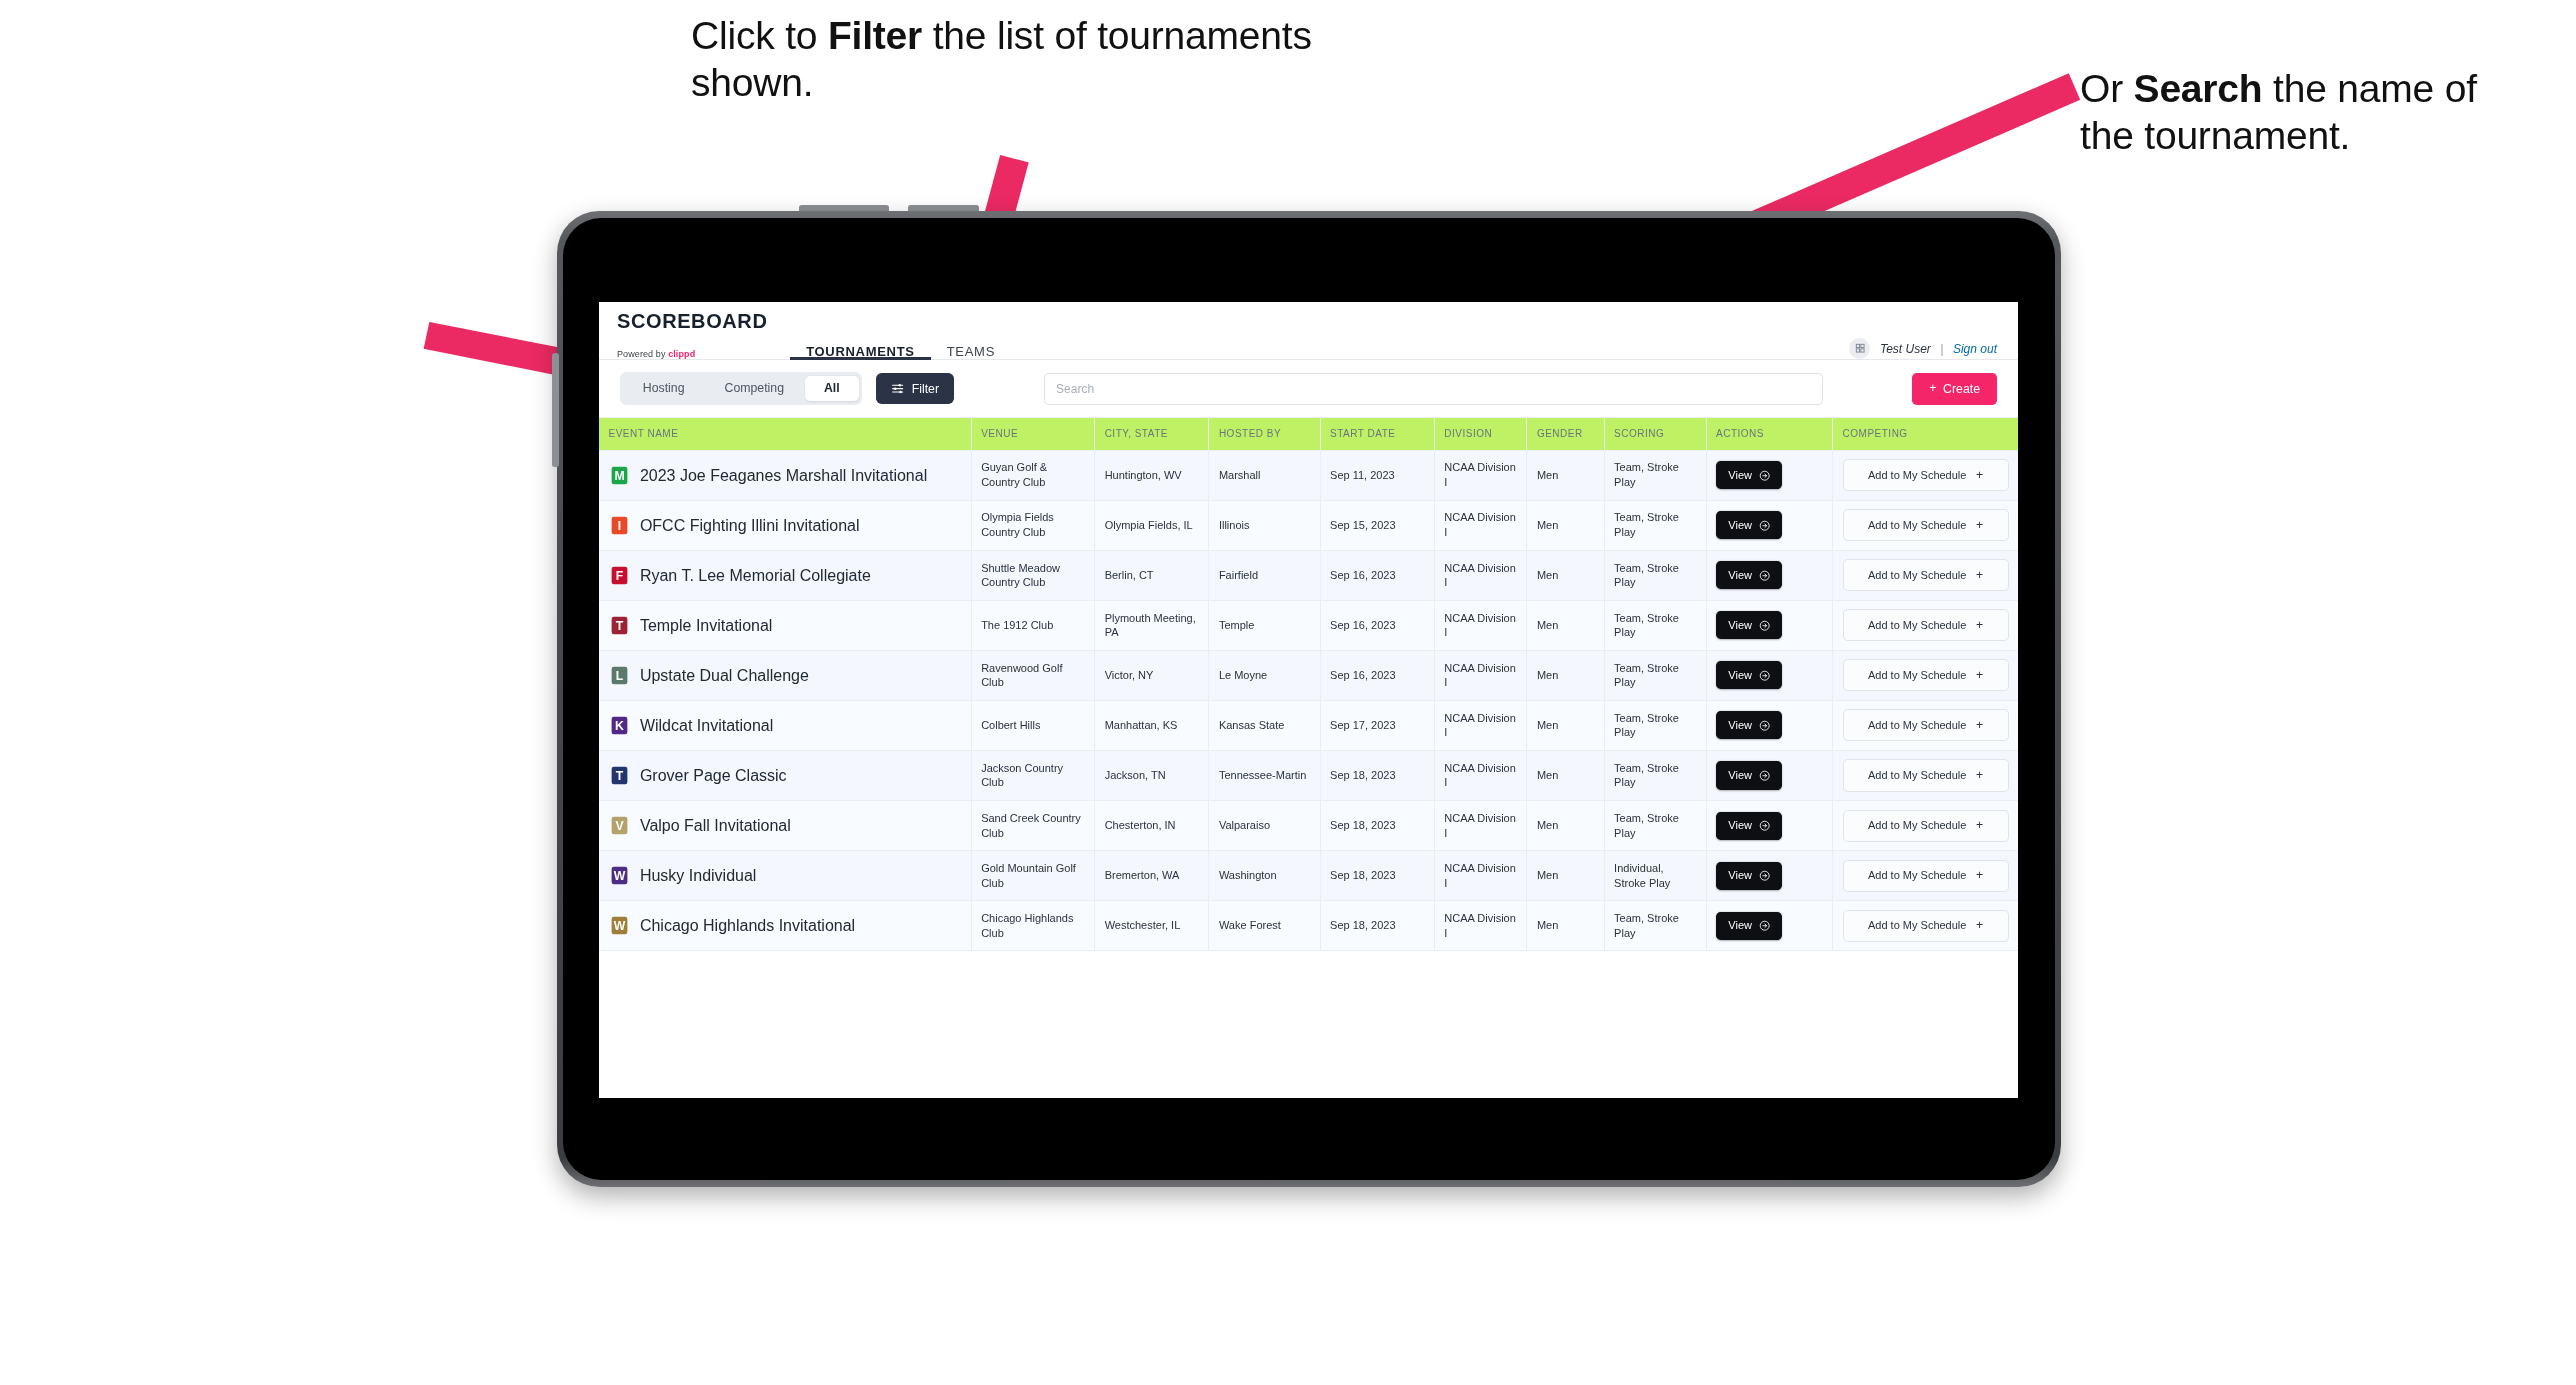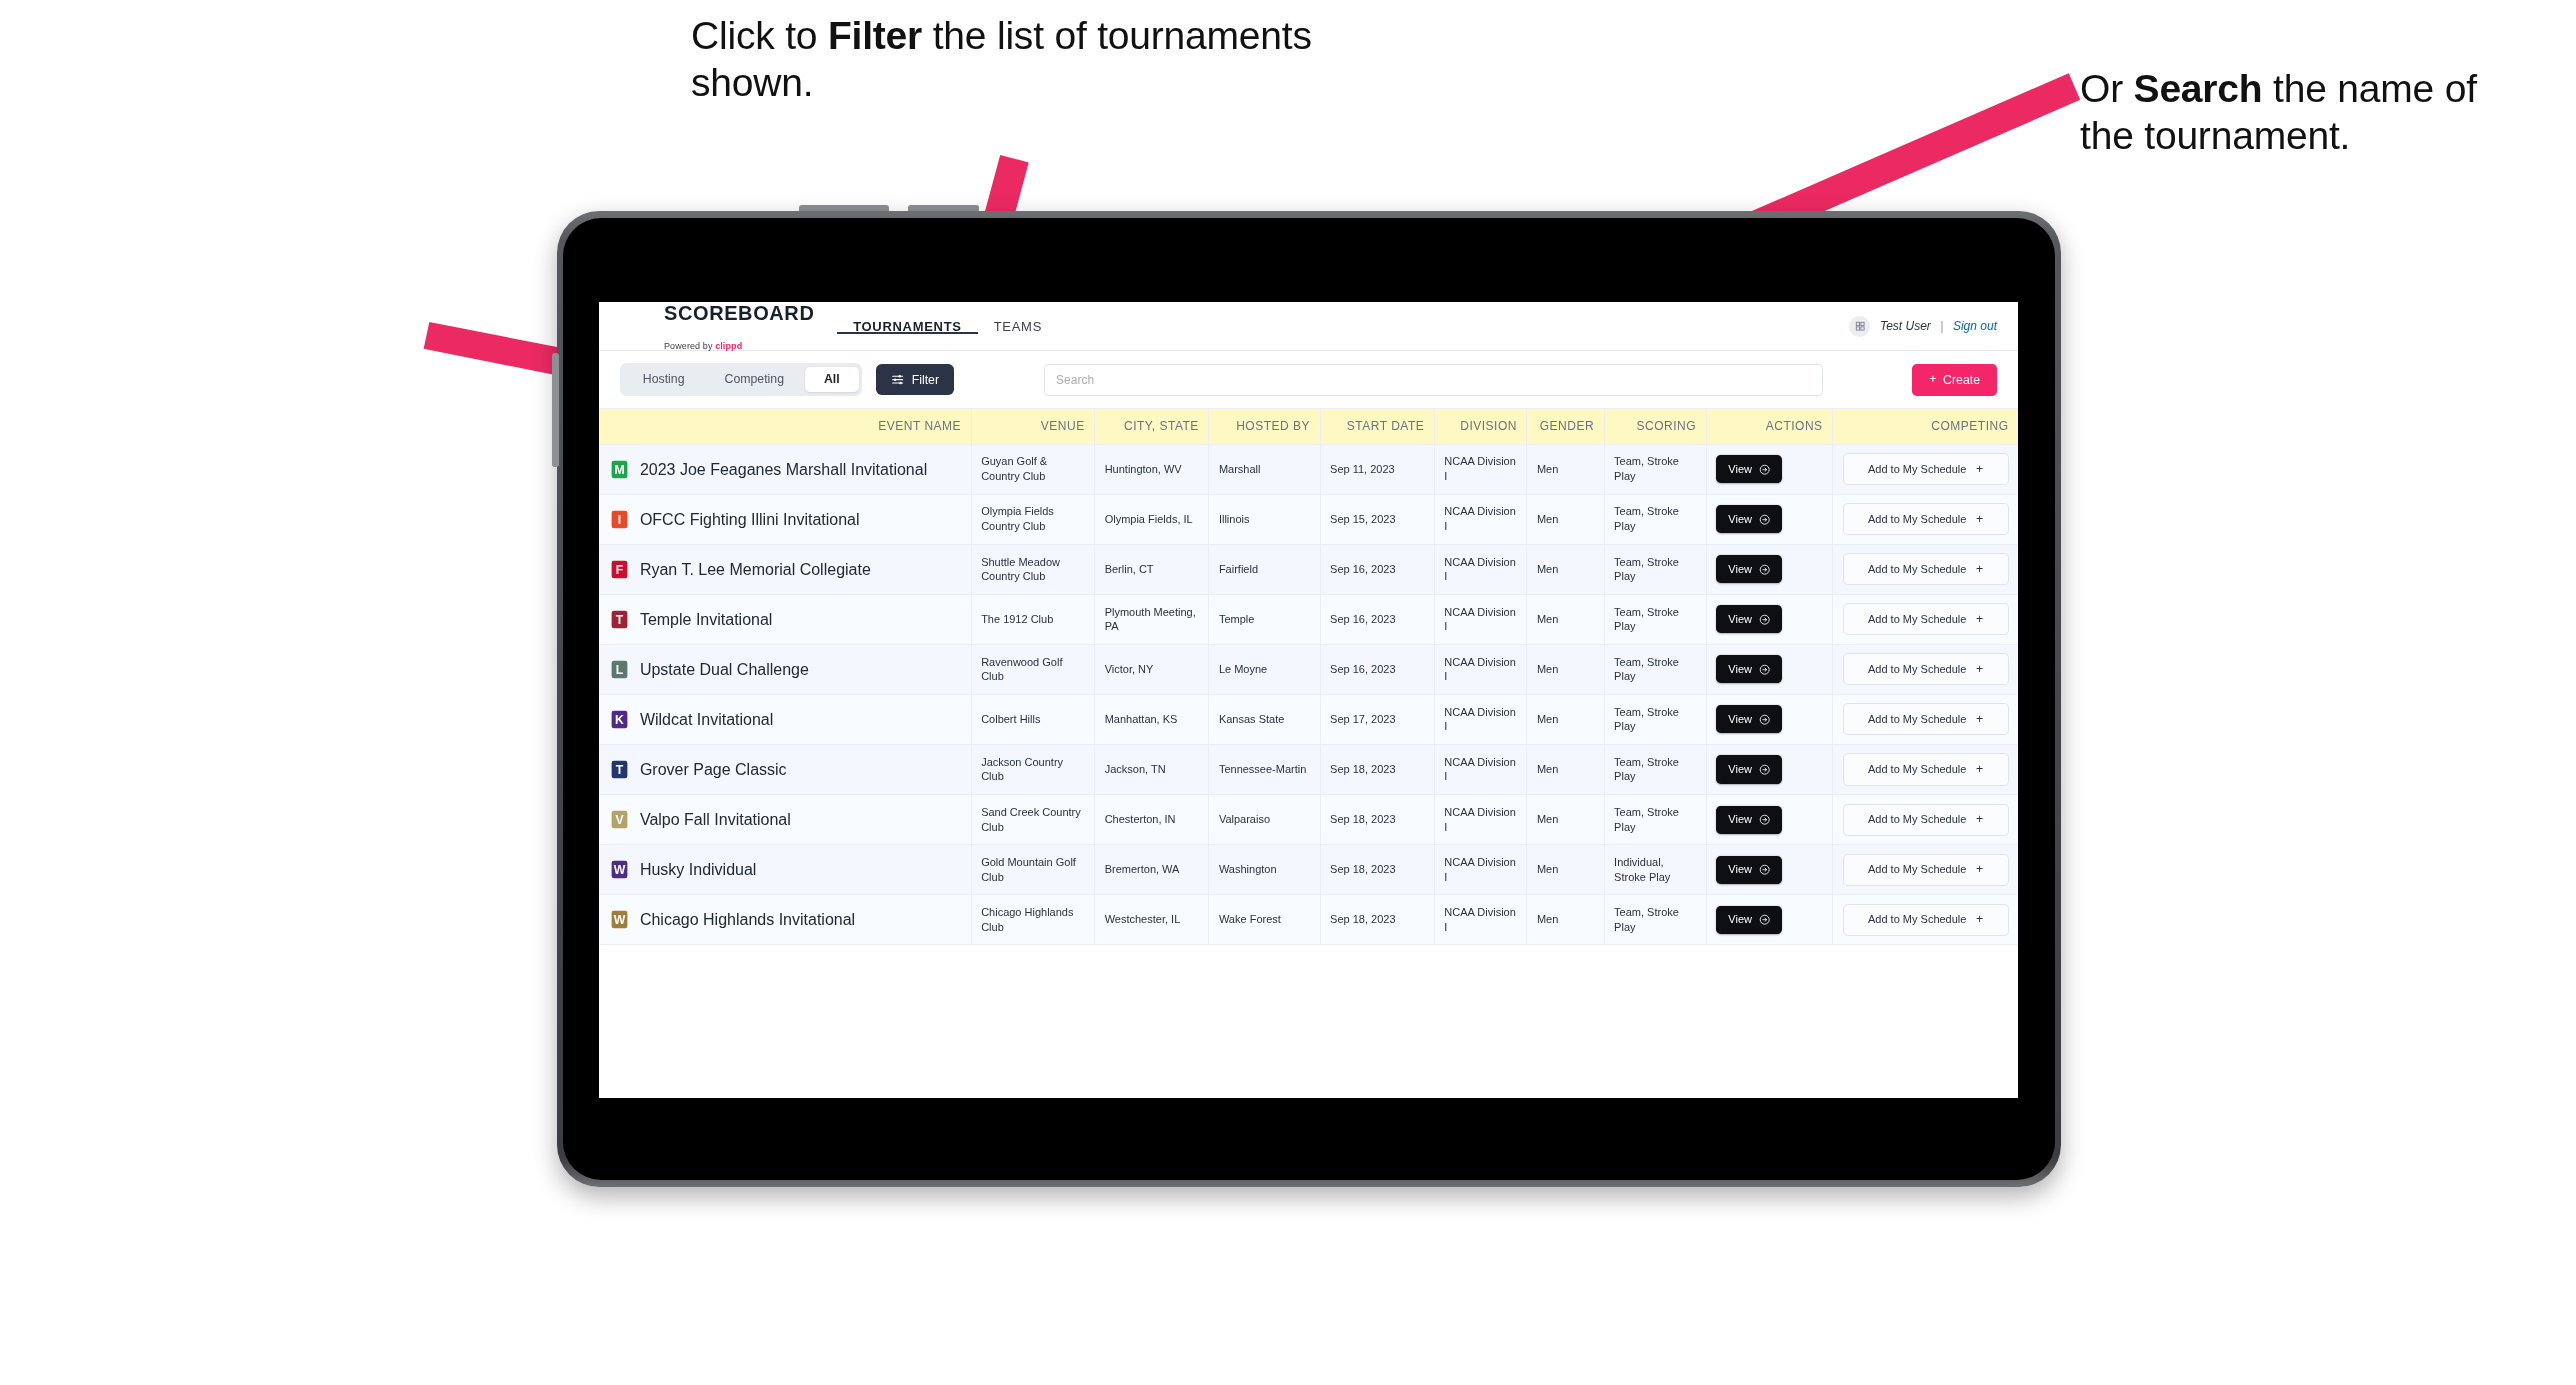--- a/index.html
+++ b/index.html
@@ -54,25 +54,24 @@
     position:absolute;
     left: 42px; top: 91px;
     width: 1419px; height: 796px;
     background:#ffffff;
     overflow:hidden;
     box-shadow: 0 0.9px 3.8px rgba(0,0,0,.22);
   }
 
   
   .topbar {
-    height: 49px; background:#fff;
-    display:flex; align-items:center;
+    height: 58px; background:#fff;
+    display:flex; align-items:flex-end;
     border-bottom: 0.9px solid #e6e8ec;
     position:relative;
-    padding-left:47px;
   }
   .brand { display:flex; flex-direction:column; justify-content:center; padding-left:18px; padding-right:5.7px; }
   .brand-name {
     font-family:"Liberation Sans", sans-serif;
     font-weight:700; font-size:20px; letter-spacing:0.6px; color:#18202e;
     transform: scaleX(1.0);
   }
   .brand-sub { font-size:9px; color:#3b3f47; margin-top:16px; letter-spacing:0.1px; }
   .brand-sub .clippd { color:#f5256a; font-weight:700; }
 
@@ -127,23 +126,23 @@
   .create-btn {
     display:flex; align-items:center; gap:6.6px; justify-content:center;
     background:#f5256a; color:#fff; border:none; border-radius:4.7px;
     height:32px; padding: 0 17px; font-size:12.3px; cursor:pointer;
     font-family:"Liberation Sans", sans-serif;
   }
 
   
   table.tbl { width:100%; border-collapse: collapse; table-layout: fixed; }
   table.tbl thead th {
-    background:#fef9c3;
-    font-size:12px; letter-spacing:0.5px; color:#6b7280; font-weight:500;
-    text-align:right; padding: 10.4px 9.5px; border-top:0.9px solid #eceef1; border-bottom:0.9px solid #eceef1;
+    background:#bef264;
+    font-size:10px; letter-spacing:0.5px; color:#6b7280; font-weight:500;
+    text-align:left; padding: 10.4px 9.5px; border-top:0.9px solid #eceef1; border-bottom:0.9px solid #eceef1;
     border-right:0.9px solid #eceef1;
     text-transform:uppercase;
   }
   table.tbl thead th:last-child { border-right:none; }
   table.tbl tbody td {
     font-size:11px; color:#2a3140; padding: 8.5px 9.5px;
     border-bottom:0.9px solid #eaedf2; border-right:0.9px solid #eaedf2;
     vertical-align: middle; line-height:1.35;
   }
   table.tbl tbody td:last-child { border-right:none; }

